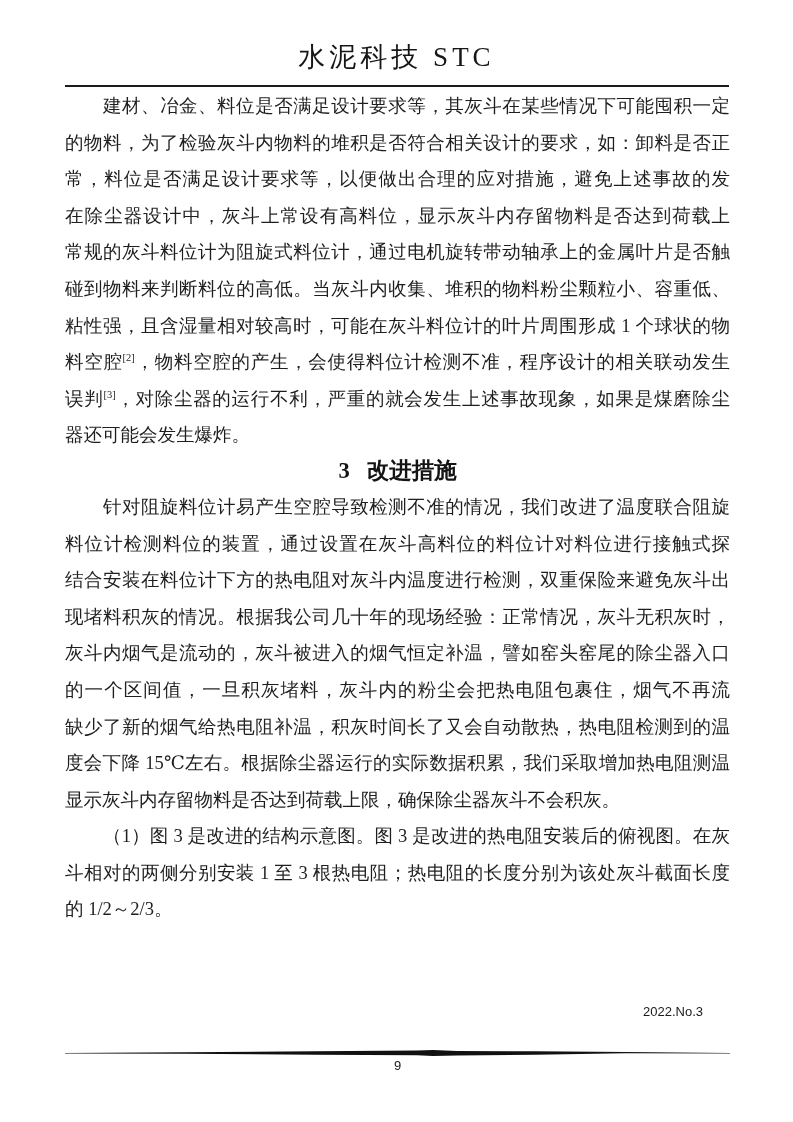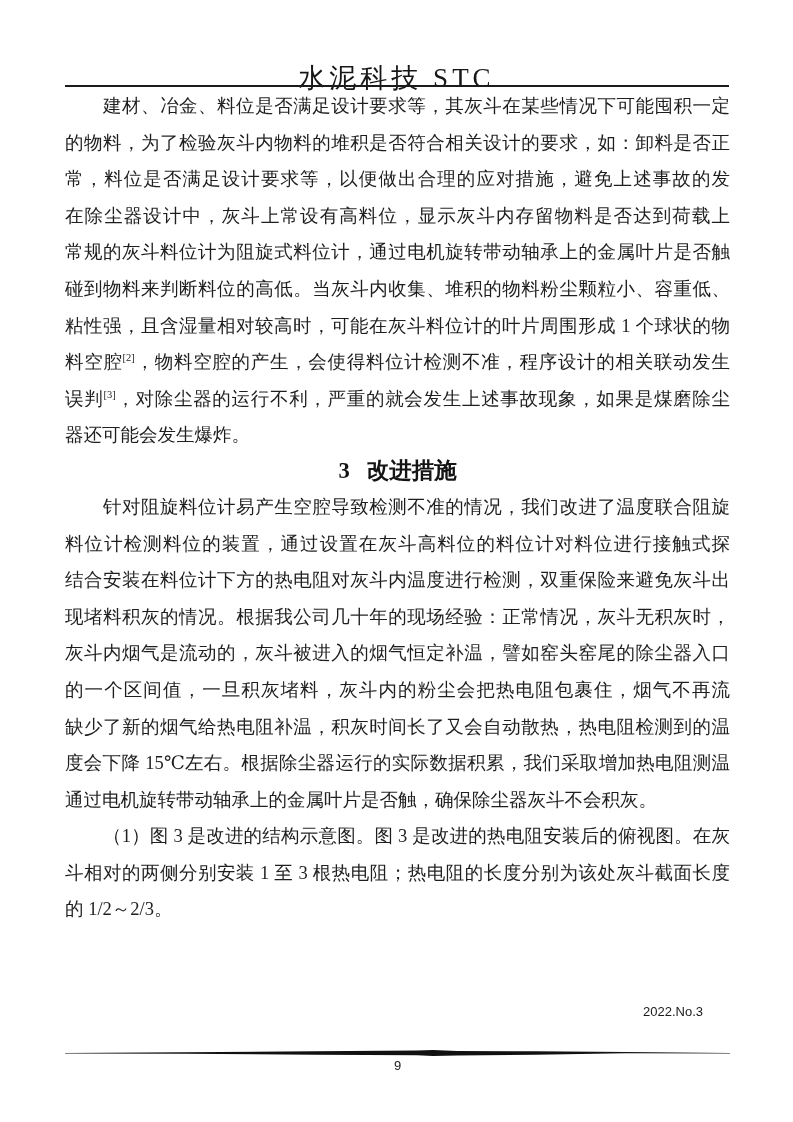--- a/index.html
+++ b/index.html
@@ -7,21 +7,21 @@
     position: relative;
     width: 793px;
     height: 1122px;
     background: #ffffff;
     overflow: hidden;
     font-family: "Liberation Serif", "DejaVu Serif", serif;
     color: #1e1e1e;
   }
   .journal-title {
     position: absolute;
-    top: 60px;
+    top: 39px;
     left: 0;
     width: 100%;
     text-align: center;
     font-size: 27px;
     letter-spacing: 4px;
     color: #161616;
   }
   .header-rule {
     position: absolute;
     top: 85px;
@@ -115,21 +115,21 @@
       <div class="section-heading"><span class="sec-num">3</span><span>改进措施</span></div>
       <div class="paragraph">
         <div class="line indent full">针对阻旋料位计易产生空腔导致检测不准的情况，我们改进了温度联合阻旋</div>
         <div class="line full">料位计检测料位的装置，通过设置在灰斗高料位的料位计对料位进行接触式探测，</div>
         <div class="line full">结合安装在料位计下方的热电阻对灰斗内温度进行检测，双重保险来避免灰斗出</div>
         <div class="line full">现堵料积灰的情况。根据我公司几十年的现场经验：正常情况，灰斗无积灰时，</div>
         <div class="line full">灰斗内烟气是流动的，灰斗被进入的烟气恒定补温，譬如窑头窑尾的除尘器入口</div>
         <div class="line full">的一个区间值，一旦积灰堵料，灰斗内的粉尘会把热电阻包裹住，烟气不再流动，</div>
         <div class="line full">缺少了新的烟气给热电阻补温，积灰时间长了又会自动散热，热电阻检测到的温</div>
         <div class="line full">度会下降 15℃左右。根据除尘器运行的实际数据积累，我们采取增加热电阻测温</div>
-        <div class="line last">通过电机旋转带动轴承上的金属叶片是否触，确保除尘器灰斗不会积灰。</div>
+        <div class="line last">显示灰斗内存留物料是否达到荷载上限，确保除尘器灰斗不会积灰。</div>
       </div>
       <div class="paragraph">
         <div class="line indent full">（1）图 3 是改进的结构示意图。图 3 是改进的热电阻安装后的俯视图。在灰</div>
         <div class="line full">斗相对的两侧分别安装 1 至 3 根热电阻；热电阻的长度分别为该处灰斗截面长度</div>
         <div class="line last">的 1/2～2/3。</div>
       </div>
     </div>
 
   <svg class="footer-rule-svg" width="665" height="8" viewBox="0 0 665 8">
     <polygon fill="#111111" points="

